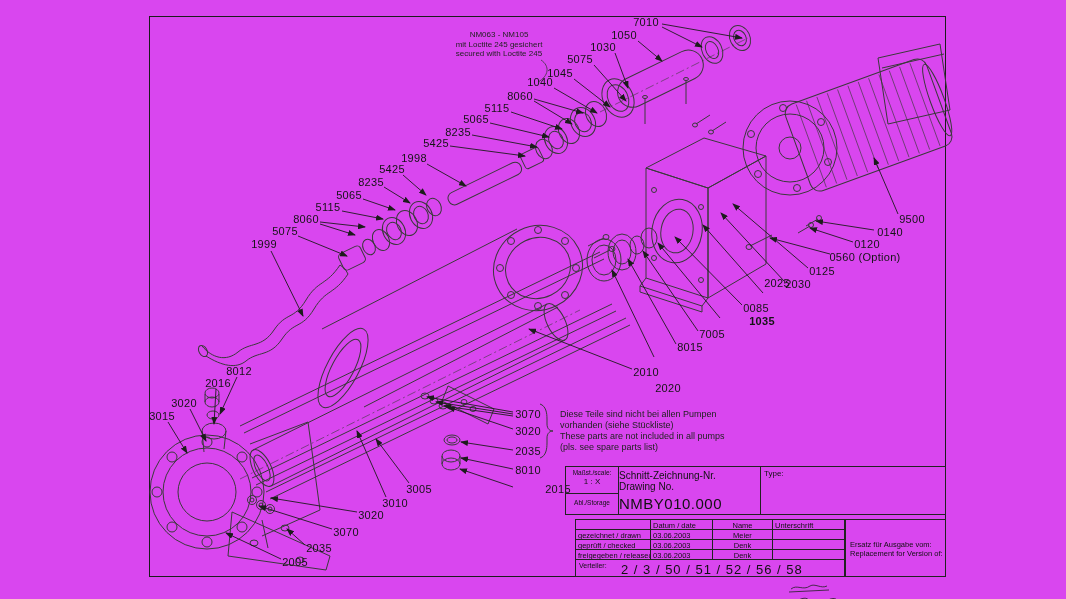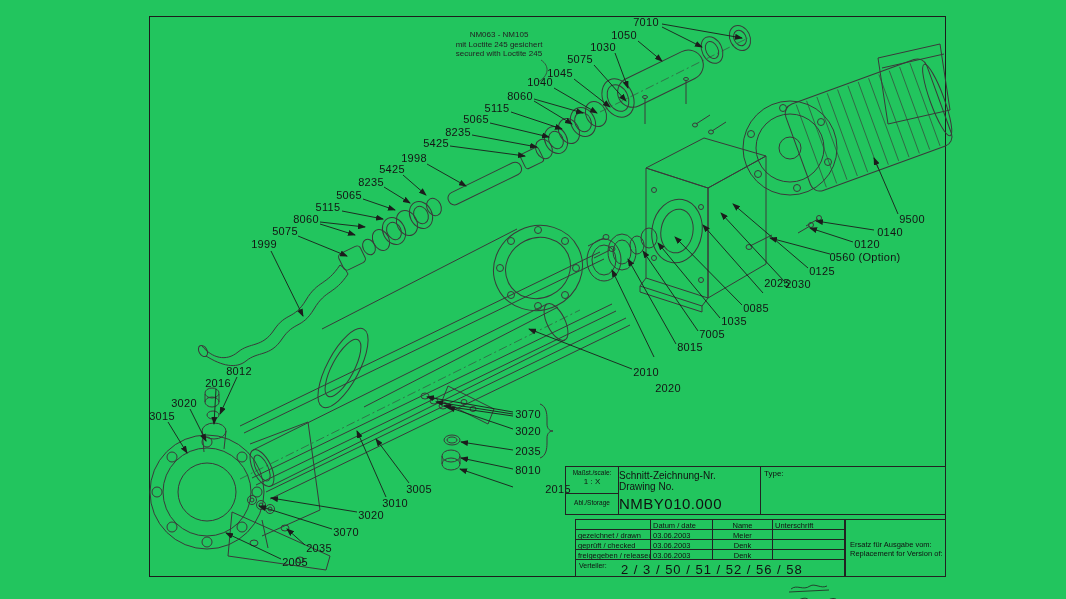--- a/index.html
+++ b/index.html
@@ -1,16 +1,16 @@
 <!DOCTYPE html>
 <html><head>
 <meta charset="utf-8">
 <style>
   html,body{margin:0;padding:0;background:#fff;}
-  #screen{position:relative;width:1066px;height:599px;background:#22c55e;overflow:hidden;
+  #screen{position:relative;width:1066px;height:599px;background:#d946ef;overflow:hidden;
           font-family:"Liberation Sans",sans-serif;color:#111;}
   .frame{position:absolute;left:149px;top:16px;width:797px;height:561px;
          border:1.5px solid #1c1c1c;box-sizing:border-box;}
   svg.layer{position:absolute;left:0;top:0;}
   .part-label{position:absolute;transform:translate(-50%,-50%);font-size:11px;
               letter-spacing:.3px;color:#141414;white-space:nowrap;}
   .note{position:absolute;color:#222;}
   #loctite-note{left:440px;top:30px;width:118px;font-size:8px;line-height:9.5px;text-align:center;}
   #parts-note{left:560px;top:409px;width:185px;font-size:9px;line-height:11px;}
   
@@ -329,21 +329,21 @@
       <div class="part-label" style="left: 285px; top: 231px;">5075</div>
       <div class="part-label" style="left: 264px; top: 244px;">1999</div>
       <div class="part-label" style="left: 912px; top: 219px;">9500</div>
       <div class="part-label" style="left: 890px; top: 232px;">0140</div>
       <div class="part-label" style="left: 867px; top: 244px;">0120</div>
       <div class="part-label" style="left: 865px; top: 257px;">0560  (Option)</div>
       <div class="part-label" style="left: 822px; top: 271px;">0125</div>
       <div class="part-label" style="left: 798px; top: 284px;">2030</div>
       <div class="part-label" style="left: 777px; top: 283px;">2025</div>
       <div class="part-label" style="left: 756px; top: 308px;">0085</div>
-      <div class="part-label" style="left: 734px; top: 321px;">1035</div>
+      <div class="part-label" style="left: 762px; top: 321px; font-weight: bold;">1035</div>
       <div class="part-label" style="left: 712px; top: 334px;">7005</div>
       <div class="part-label" style="left: 690px; top: 347px;">8015</div>
       <div class="part-label" style="left: 668px; top: 360px; margin-top: 28px;">2020</div>
       <div class="part-label" style="left: 646px; top: 372px;">2010</div>
       <div class="part-label" style="left: 239px; top: 371px;">8012</div>
       <div class="part-label" style="left: 218px; top: 383px;">2016</div>
       <div class="part-label" style="left: 184px; top: 403px;">3020</div>
       <div class="part-label" style="left: 162px; top: 416px;">3015</div>
       <div class="part-label" style="left: 395px; top: 503px;">3010</div>
       <div class="part-label" style="left: 371px; top: 515px;">3020</div>
@@ -356,20 +356,26 @@
       <div class="part-label" style="left: 528px; top: 470px;">8010</div>
       <div class="part-label" style="left: 528px; top: 489px; margin-left: 30px;">2015</div>
       <div class="part-label" style="left: 419px; top: 489px;">3005</div>
     </div>
 
   <div class="note" id="loctite-note">
     <div>NM063  -  NM105</div>
     <div>mit Loctite 245 gesichert</div>
     <div>secured with Loctite 245</div>
   </div>
+  <div class="note" id="parts-note">
+    <div>Diese Teile sind nicht bei allen Pumpen</div>
+    <div>vorhanden (siehe Stückliste)</div>
+    <div>These parts are not included in all pumps</div>
+    <div>(pls. see spare parts list)</div>
+  </div>
 
   <div id="titleblock">
     <div class="box tb-upper">
       <div class="cell tb-scale">
         <div class="lbl">Maßst./scale:</div>
         <div class="val">1 : X</div>
       </div>
       <div class="cell tb-storage">Abl./Storage</div>
       <div class="cell tb-drawno">
         <div class="l1">Schnitt-Zeichnung-Nr.</div>

